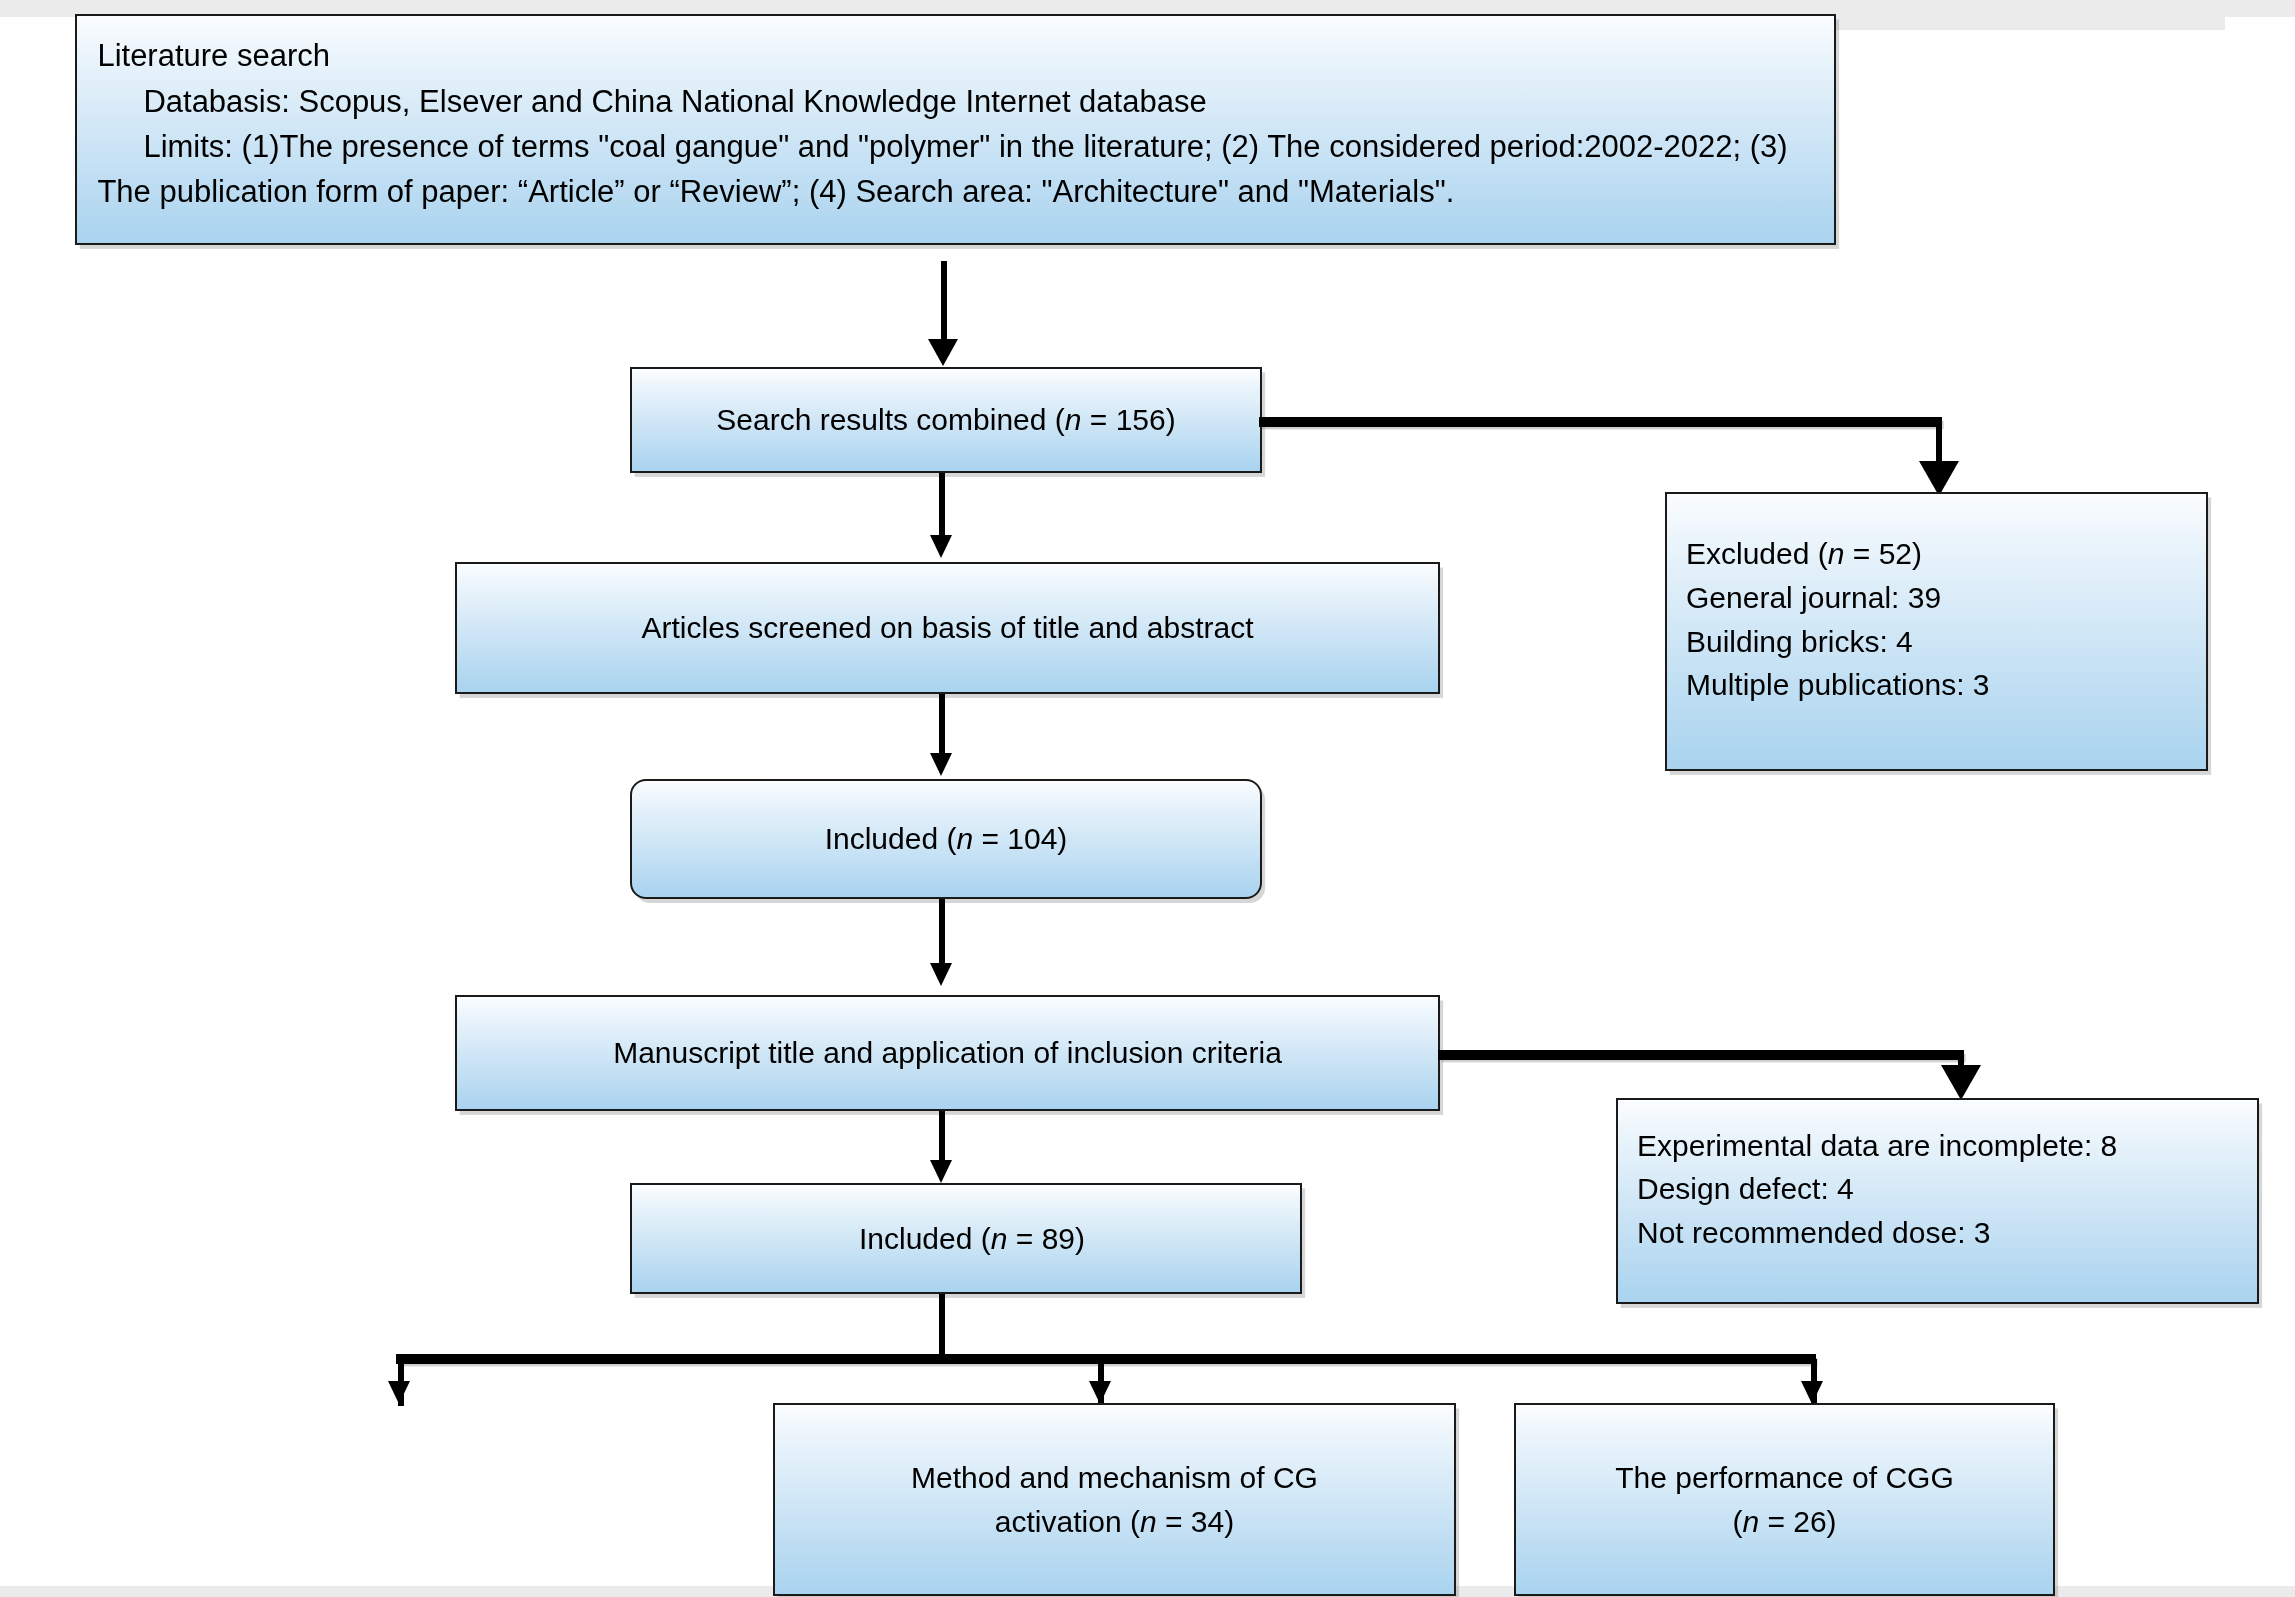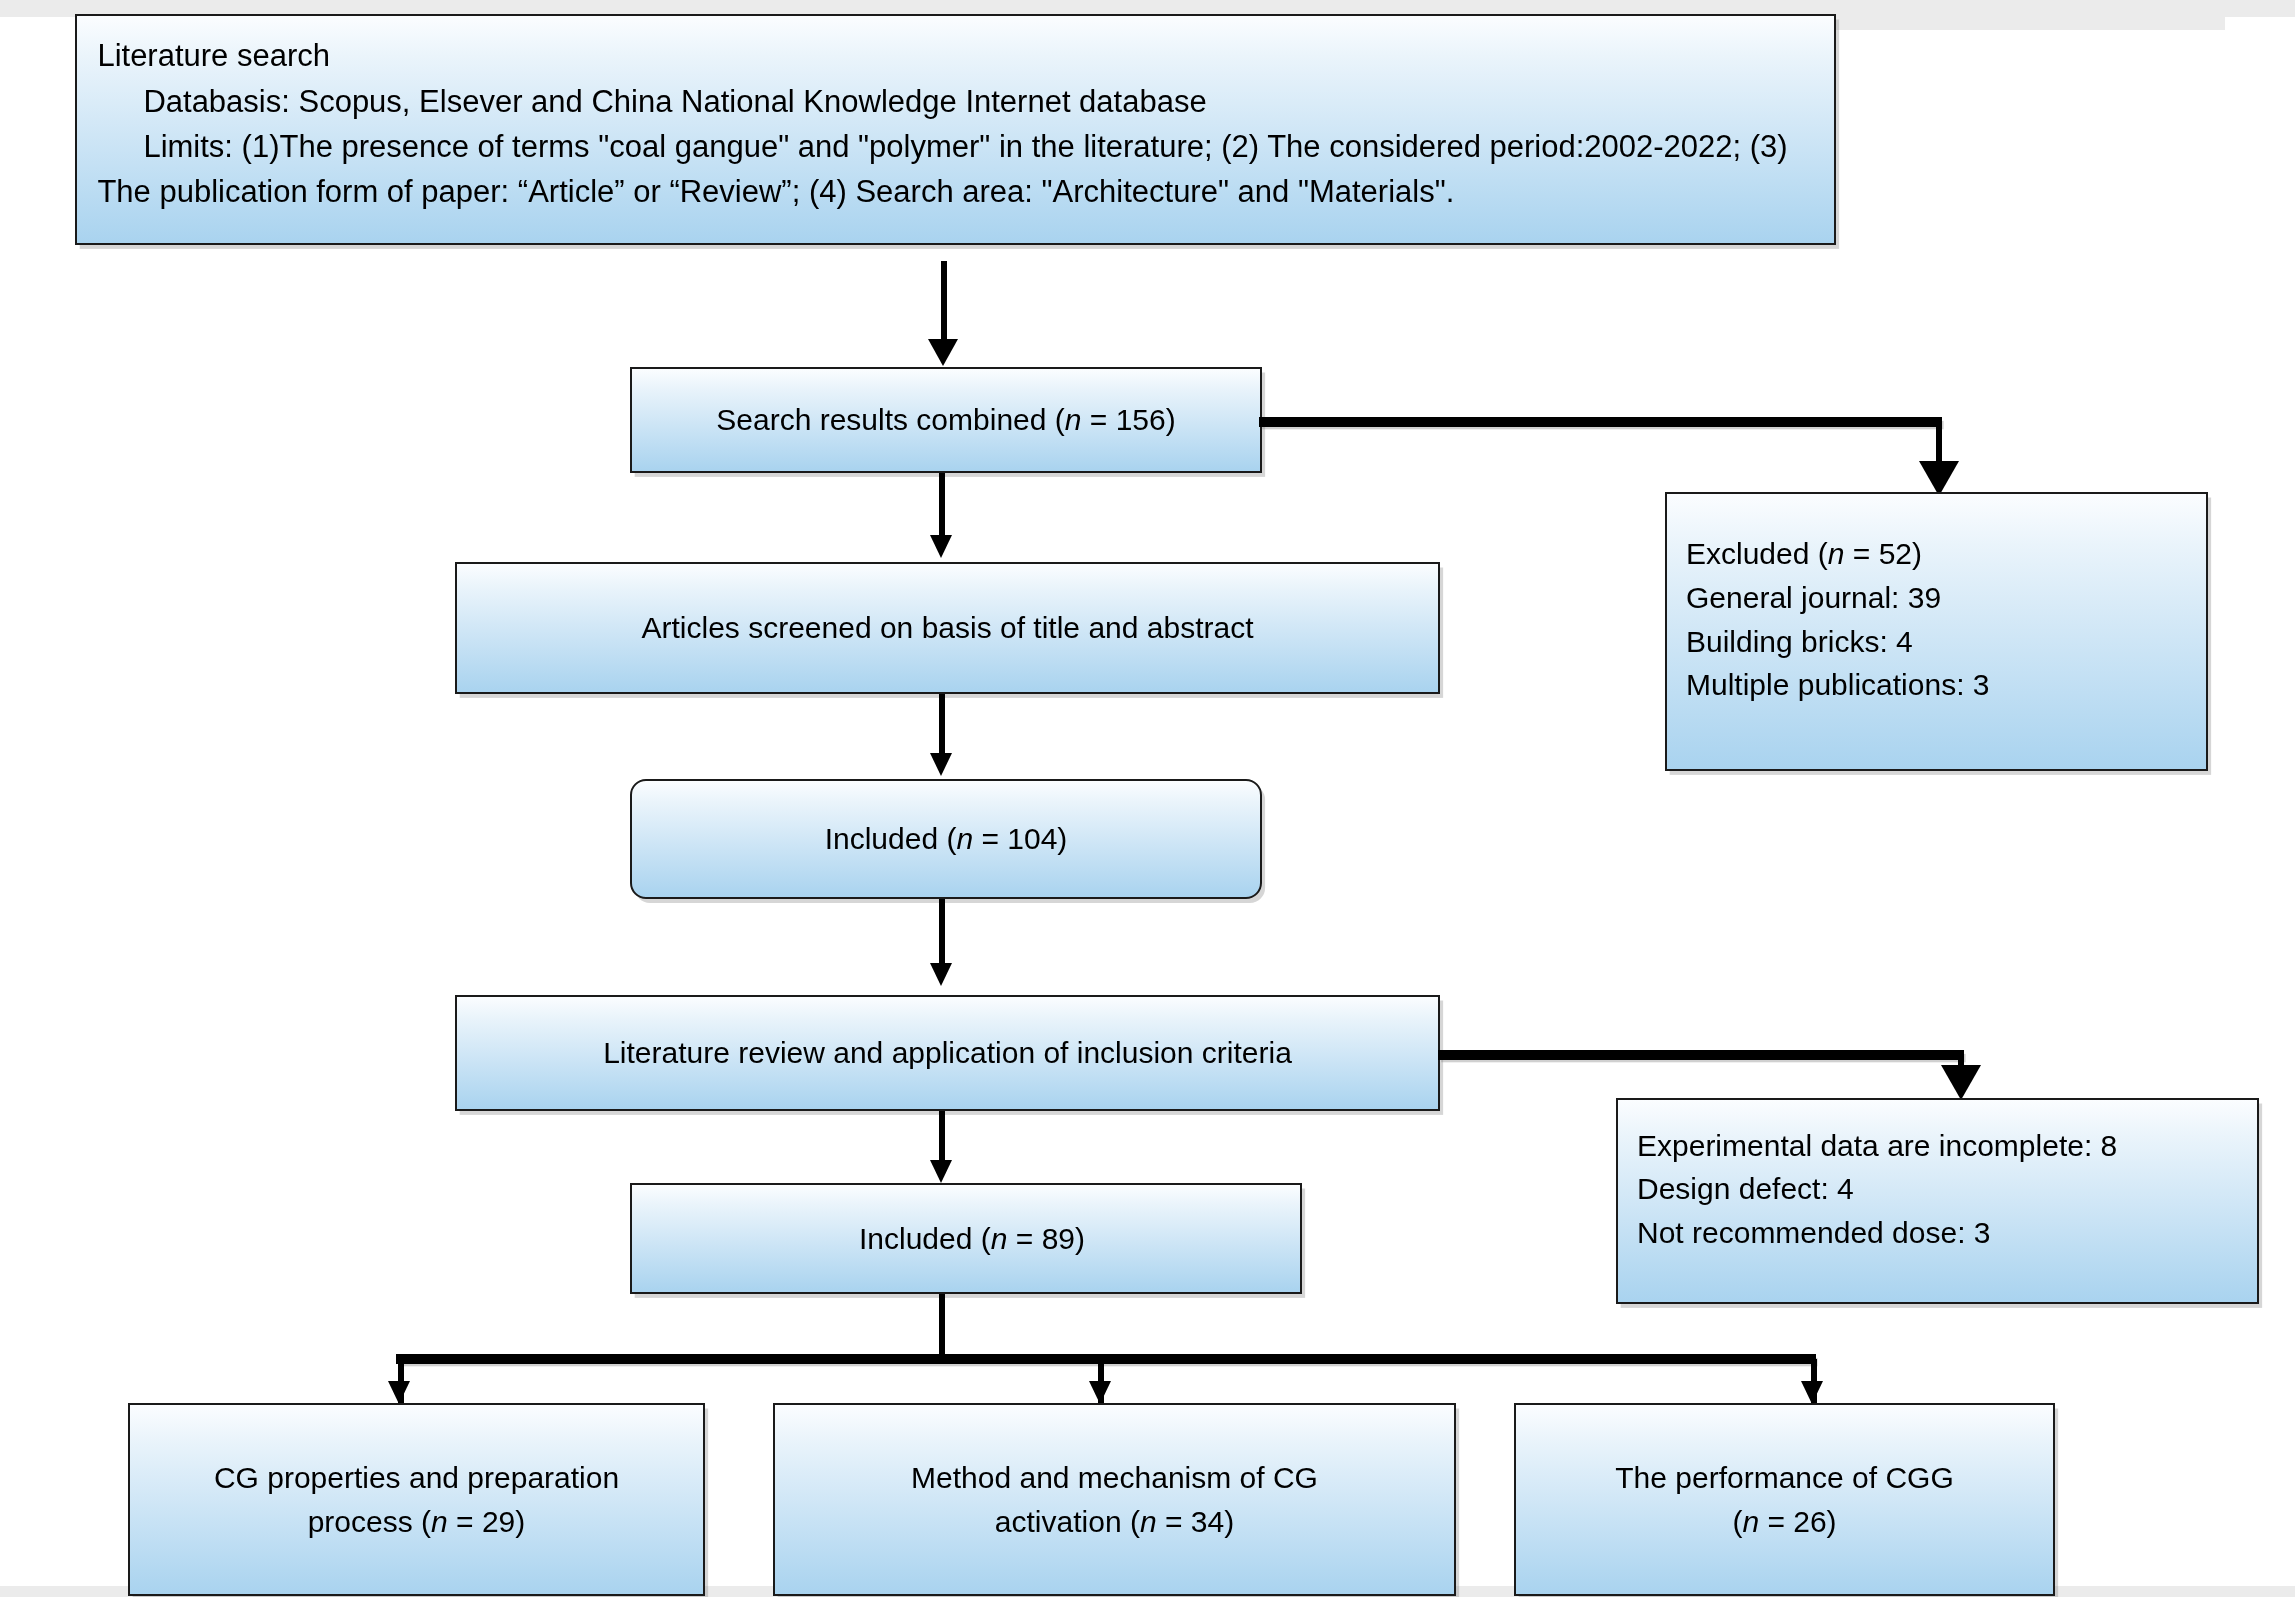--- a/index.html
+++ b/index.html
@@ -163,21 +163,21 @@
     <div class="box-inner">
       <span>Included (</span><em class="italn">n</em><span> = 104)</span>
     </div>
   </div>
 
   <div class="vline" style="left:939px; top:899px; height:71px;"></div>
   <div class="arrowhead slim" style="left:930px; top:963px;"></div>
 
   <div class="box centered" style="left:455px; top:995px; width:985px; height:116px;">
     <div class="box-inner">
-      <span>Literature review and application of inclusion criteria</span>
+      <span>Manuscript title and application of inclusion criteria</span>
     </div>
   </div>
 
   <div class="hline thick" style="left:1438px; top:1050px; width:526px;"></div>
   <div class="vline" style="left:1958px; top:1054px; height:41px;"></div>
   <div class="arrowhead-thick" style="left:1941px; top:1065px;"></div>
 
   <div class="box topblock" style="left:1616px; top:1098px; width:643px; height:206px; padding-top:23.5px;">
     <div class="box-inner" style="padding:0 19px;">
       <p class="para">Experimental data are incomplete: 8</p>
@@ -200,26 +200,20 @@
 
   <div class="vline" style="left:398px; top:1359px; height:47px;"></div>
   <div class="arrowhead slim" style="left:388px; top:1381px;"></div>
 
   <div class="vline" style="left:1098px; top:1359px; height:47px;"></div>
   <div class="arrowhead slim" style="left:1089px; top:1381px;"></div>
 
   <div class="vline" style="left:1811px; top:1359px; height:47px;"></div>
   <div class="arrowhead slim" style="left:1801px; top:1381px;"></div>
 
-  <div class="box centered" style="left:128px; top:1403px; width:577px; height:193px;">
-    <div class="box-inner">
-      <p class="para">CG properties and preparation</p>
-      <p class="para"><span>process (</span><em class="italn">n</em><span> = 29)</span></p>
-    </div>
-  </div>
 
   <div class="box centered" style="left:773px; top:1403px; width:683px; height:193px;">
     <div class="box-inner">
       <p class="para">Method and mechanism of CG</p>
       <p class="para"><span>activation (</span><em class="italn">n</em><span> = 34)</span></p>
     </div>
   </div>
 
   <div class="box centered" style="left:1514px; top:1403px; width:541px; height:193px;">
     <div class="box-inner">

